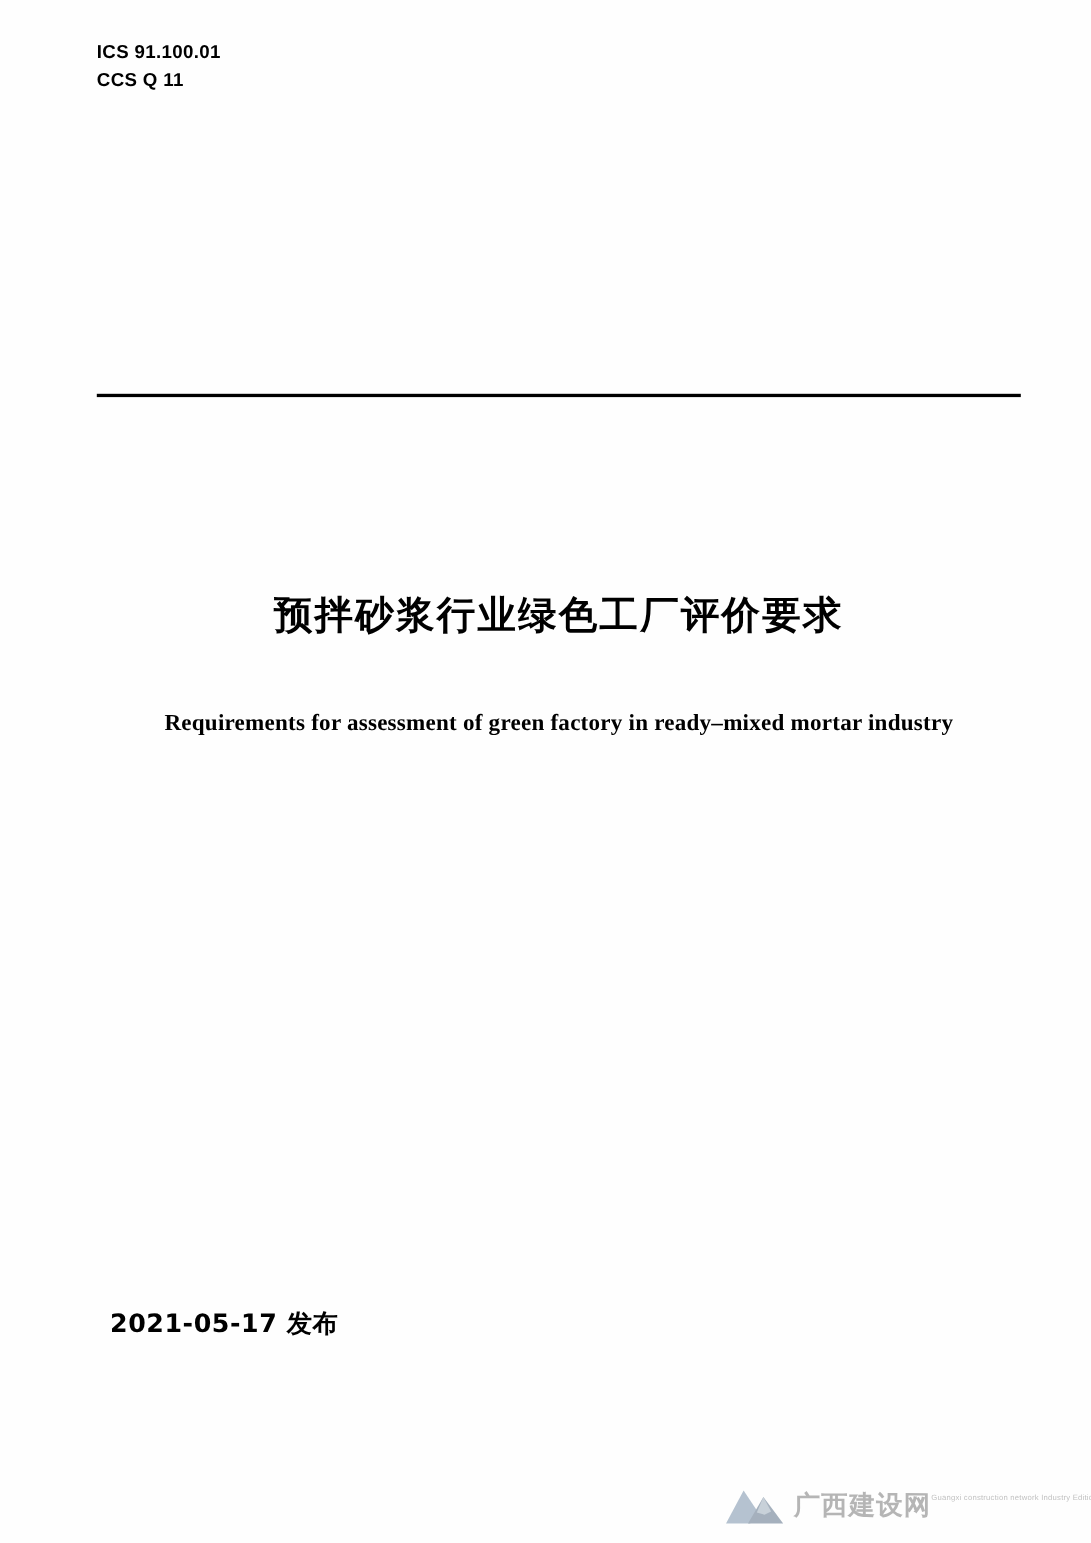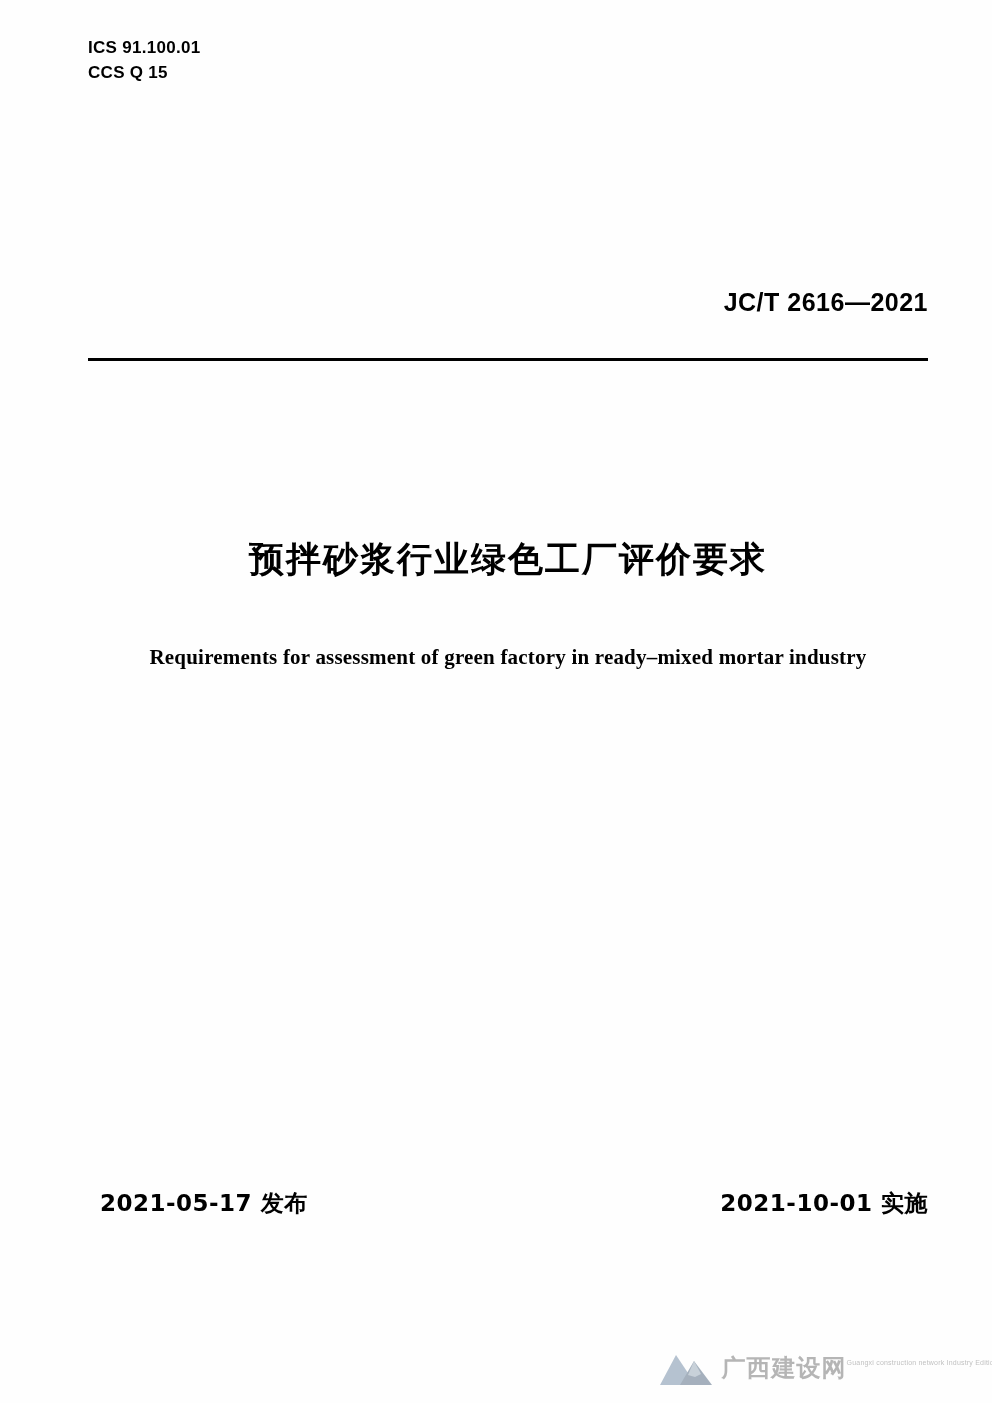--- a/index.html
+++ b/index.html
@@ -186,34 +186,32 @@
     margin-top: 3px;
   }
 </style>
 </head>
 <body>
 
 <div class="page">
 
   <div class="codes">
     <div>ICS 91.100.01</div>
-    <div>CCS Q 15</div>
+    <div>CCS Q 11</div>
   </div>
 
 
 
-  <div class="std-number">JC/T 2616—2021</div>
 
   <div class="rule"></div>
 
   <div class="doc-title-cn">预拌砂浆行业绿色工厂评价要求</div>
   <div class="doc-title-en">Requirements for assessment of green factory in ready–mixed mortar industry</div>
 
   <div class="date-issue">2021-05-17 发布</div>
-  <div class="date-effective">2021-10-01 实施</div>
 
 
   <div class="watermark">
     <span class="mark-glyph">
       <svg width="56" height="40" viewBox="0 0 56 40" xmlns="http://www.w3.org/2000/svg">
         <polygon points="2,36 18,6 30,24 24,36" fill="#8a9fb5"></polygon>
         <polygon points="22,36 36,12 54,36" fill="#6f8296"></polygon>
         <polygon points="30,26 36,12 43,25 37,28" fill="#a8b6c4"></polygon>
       </svg>
     </span>

